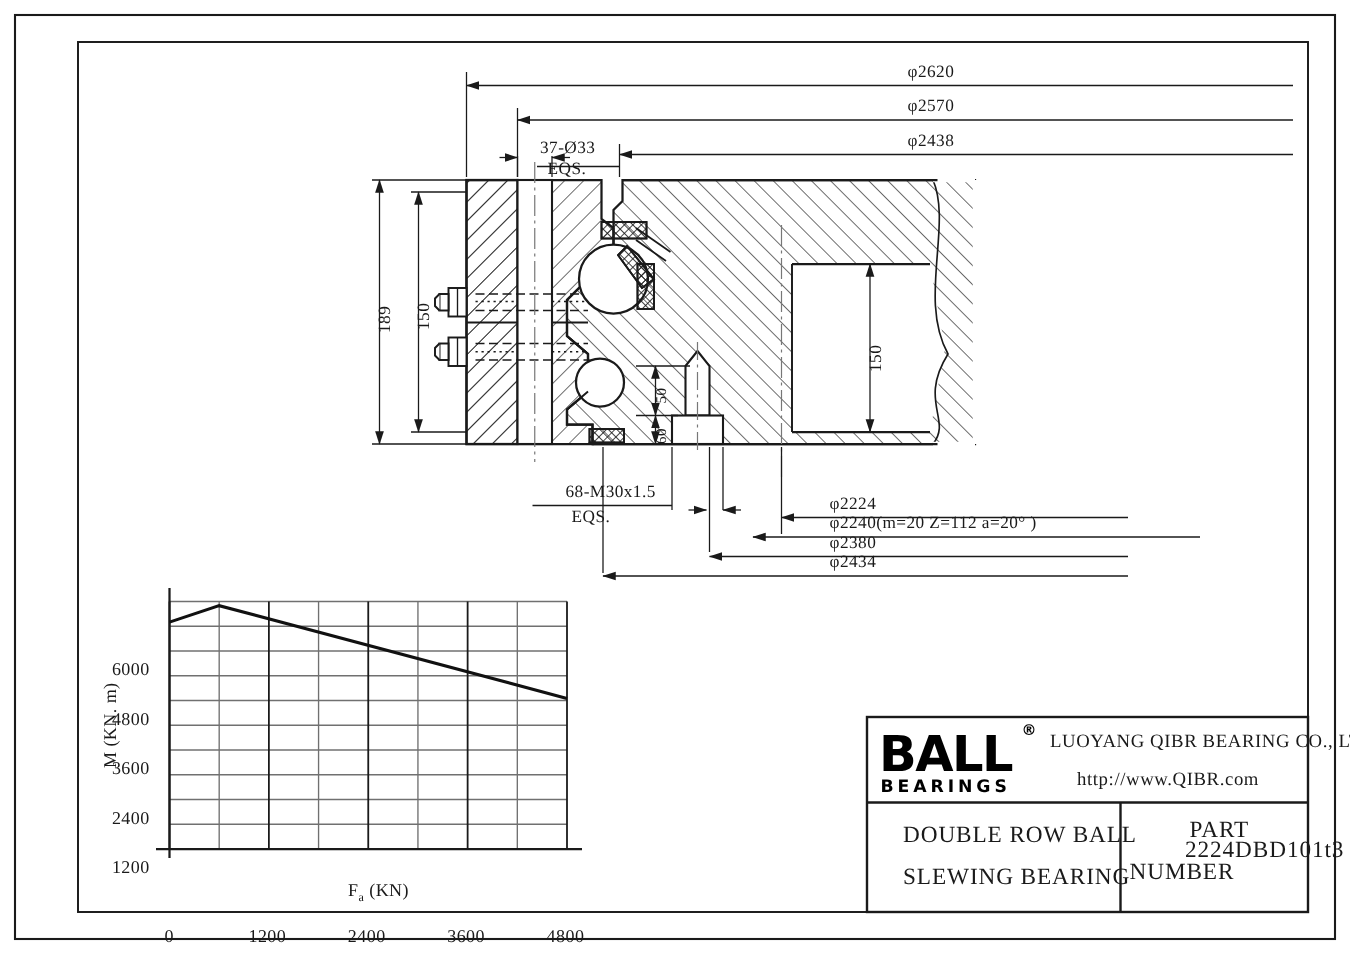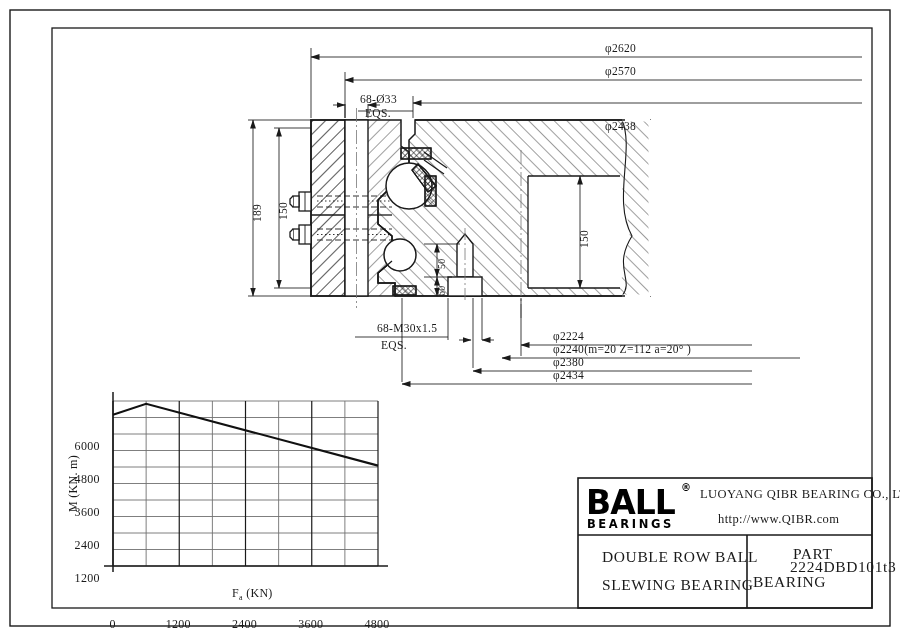--- a/index.html
+++ b/index.html
@@ -260,23 +260,23 @@
 
   <g fill="none" stroke="#1a1a1a">
     <rect x="578" y="478" width="294" height="130" stroke-width="1.6"></rect>
     <line x1="578" y1="535" x2="872" y2="535" stroke-width="1.6"></line>
     <line x1="747" y1="535" x2="747" y2="608" stroke-width="1.6"></line>
   </g>
 </svg>
 
 <div class="txt dim" style="left:605px; top:42px;">φ2620</div>
 <div class="txt dim" style="left:605px; top:65px;">φ2570</div>
-<div class="txt dim" style="left:605px; top:88px;margin-top:32px;">φ2438</div>
-
-<div class="txt dim" style="left:360px; top:93px;">68-Ø33</div>
+<div class="txt dim" style="left:605px; top:88px;">φ2438</div>
+
+<div class="txt dim" style="left:360px; top:93px;">37-Ø33</div>
 <div class="txt dim" style="left:365px; top:107px;">EQS.</div>
 
 <div class="txt dim" style="left:357px; top:322px;margin-left:20px;">68-M30x1.5</div>
 <div class="txt dim" style="left:381px; top:339px;">EQS.</div>
 
 <div class="txt dimv" style="left:251px; top:222px;">189</div>
 <div class="txt dimv" style="left:277px; top:220px;">150</div>
 <div class="txt dimv" style="left:578px; top:248px;">150</div>
 <div class="txt dimv tiny" style="left:436px; top:269px;">50</div>
 <div class="txt dimv tiny" style="left:436px; top:296px;">60</div>
@@ -306,14 +306,14 @@
 <div class="logo logomain" style="left:586px; top:483px;">BALL</div>
 <div class="logo logoreg" style="left:681px; top:482px;">®</div>
 <div class="logo logosub" style="left:587px; top:517px;">BEARINGS</div>
 <div class="txt tbsm" style="left:700px; top:487px;">LUOYANG QIBR BEARING CO., LTD</div>
 <div class="txt tbsm" style="left:718px; top:512px;">http://www.QIBR.com</div>
 
 <div class="txt tb" style="left:602px; top:548px;">DOUBLE ROW BALL</div>
 <div class="txt tb" style="left:602px; top:576px;">SLEWING BEARING</div>
 
 <div class="txt tb" style="left:793px; top:545px;">PART</div>
-<div class="txt tb" style="left:753px; top:573px;">BEARING</div>
+<div class="txt tb" style="left:753px; top:573px;">NUMBER</div>
 <div class="txt tb" style="left:790px; top:558px;">2224DBD101t3</div>
 
 </body></html>

